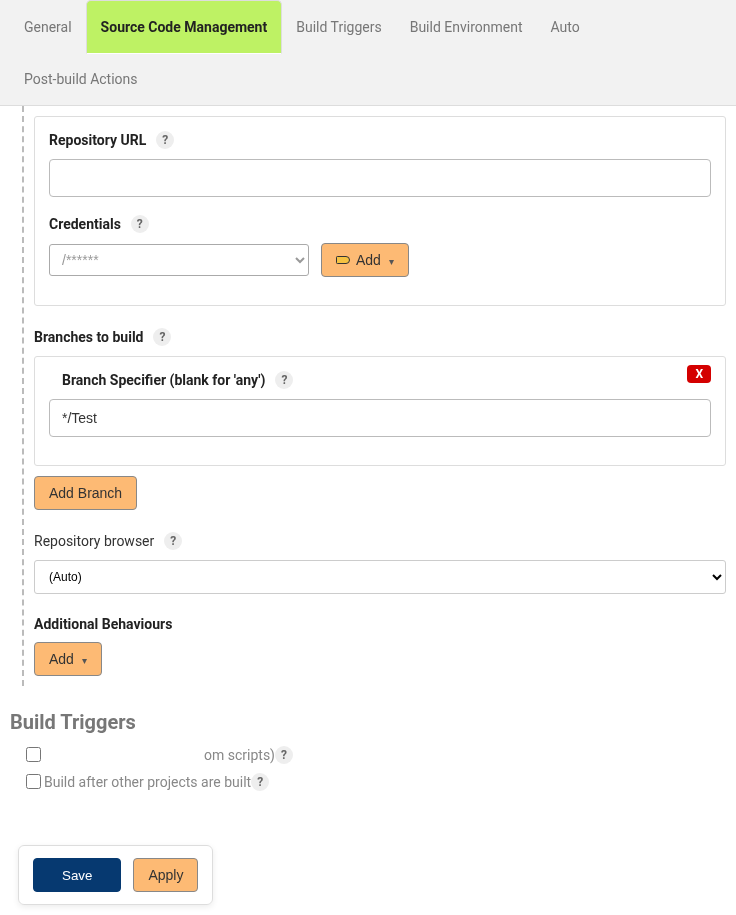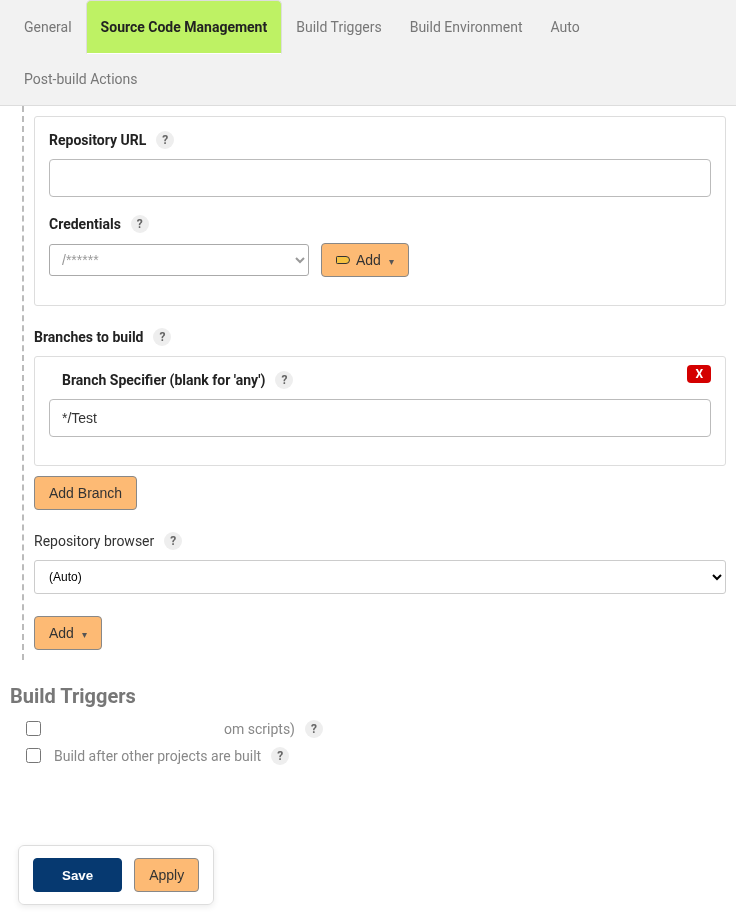--- a/index.html
+++ b/index.html
@@ -147,21 +147,20 @@
   }
   .section-heading {
     font-size: 20px;
     font-weight: 700;
     color: #777;
     margin: 24px 0 10px 0;
   }
   .checkbox-row {
     display: flex;
     align-items: center;
-    gap: 10px;
     color: #888;
     margin: 6px 0;
   }
   .checkbox-row input[type=checkbox] { width: 15px; height: 15px; }
   .save-bar {
     position: fixed;
     left: 18px;
     bottom: 10px;
     display: flex;
     gap: 12px;
@@ -170,21 +169,21 @@
     border-radius: 6px;
     padding: 12px 14px;
     box-shadow: 0 2px 6px rgba(0,0,0,.08);
   }
   .btn-primary {
     background: #063970;
     color: #fff;
     border: 1px solid #063970;
     padding: 0 28px;
     border-radius: 4px;
-    font-weight: 700;
+    font-weight: 400;
     cursor: pointer;
   }
   .spacer-sm { height: 18px; }
 </style>
 </head>
 <body>
 
 <div class="tab-bar">
   <div class="tab">General</div>
   <div class="tab active">Source Code Management</div>
@@ -246,20 +245,23 @@
       <div class="plain-label">
         <span>Repository browser</span>
         <span class="help">?</span>
       </div>
       <select class="full-select">
         <option>(Auto)</option>
       </select>
     </div>
 
     <div class="sub-section">
+      <div class="field-label">
+        <span>Additional Behaviours</span>
+      </div>
       <button class="btn">
         <span>Add</span>
         <span class="caret"></span>
       </button>
     </div>
 
   </div>
 
   <div class="section-heading">Build Triggers</div>
 

